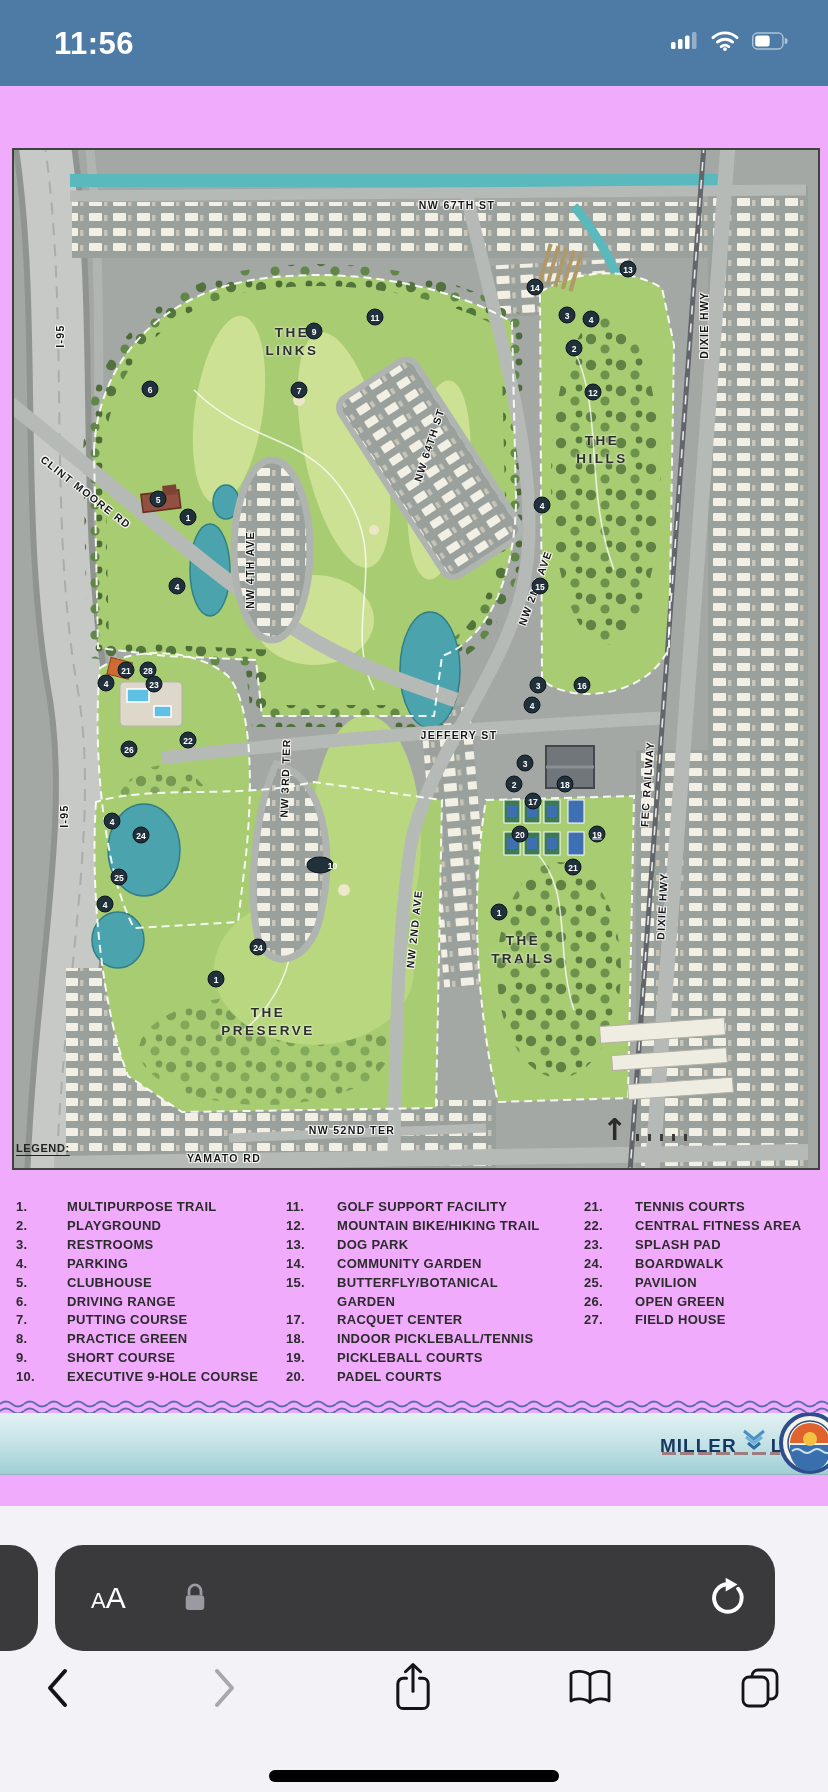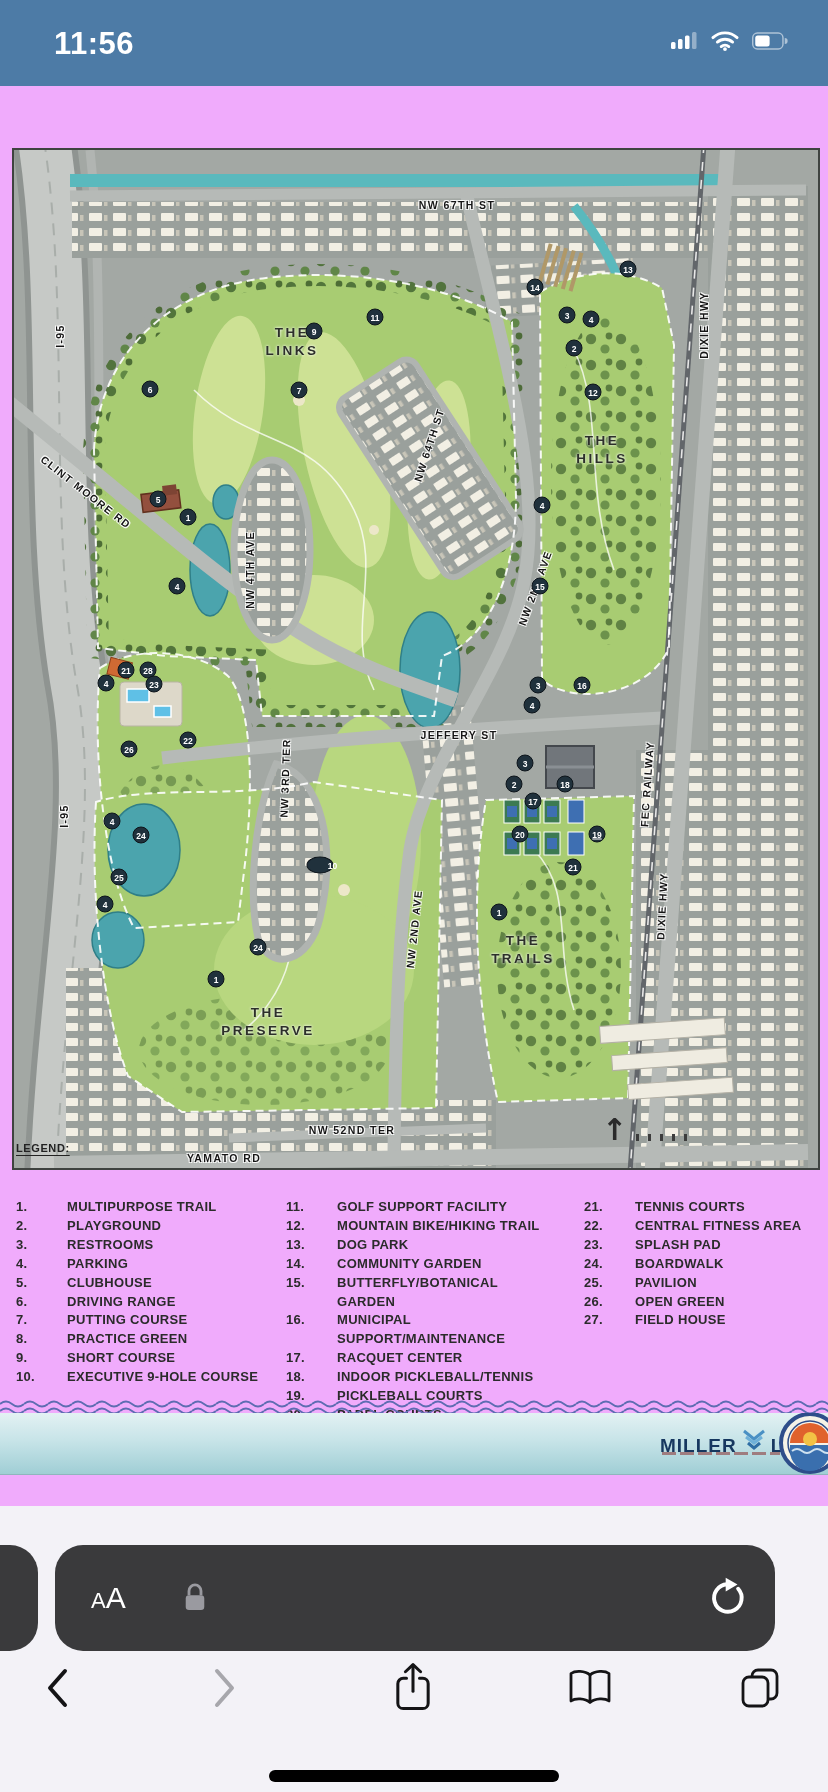--- a/index.html
+++ b/index.html
@@ -432,24 +432,20 @@
         <div class="lg-item">
           <span class="lg-num">14.</span>
           <span class="lg-lbl">COMMUNITY GARDEN</span>
         </div>
 
         <div class="lg-item">
           <span class="lg-num">15.</span>
           <span class="lg-lbl">BUTTERFLY/BOTANICAL GARDEN</span>
         </div>
 
-        <div class="lg-item">
-          <span class="lg-num">16.</span>
-          <span class="lg-lbl">MUNICIPAL SUPPORT/MAINTENANCE</span>
-        </div>
 
         <div class="lg-item">
           <span class="lg-num">17.</span>
           <span class="lg-lbl">RACQUET CENTER</span>
         </div>
 
         <div class="lg-item">
           <span class="lg-num">18.</span>
           <span class="lg-lbl">INDOOR PICKLEBALL/TENNIS</span>
         </div>

